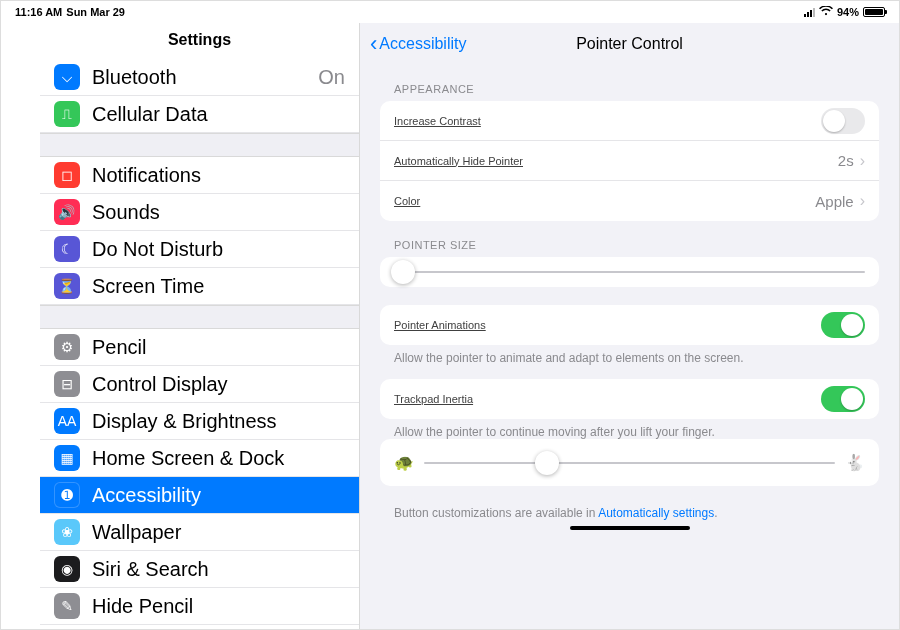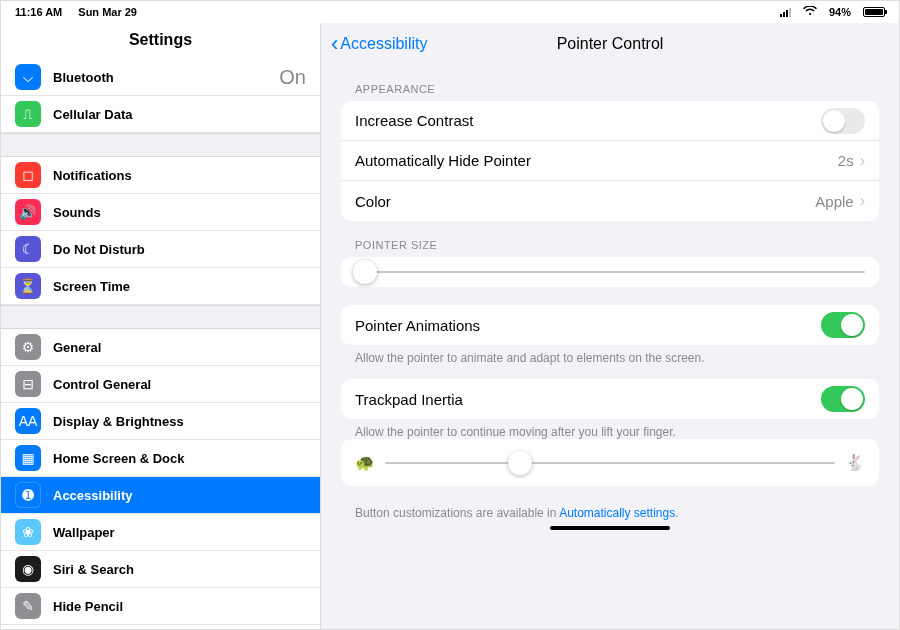--- a/index.html
+++ b/index.html
@@ -1,57 +1,57 @@
 <!DOCTYPE html>
 <html><head>
 <meta charset="utf-8">
 <style>
   * { box-sizing: border-box; margin: 0; padding: 0; font-family: -apple-system, "Helvetica Neue", Helvetica, Arial, sans-serif; }
   body { width: 900px; height: 630px; overflow: hidden; background: #fff; }
   .device { width: 900px; height: 630px; display: flex; flex-direction: column; border: 1px solid #ddd; }
   
   .statusbar { height: 22px; display: flex; align-items: center; padding: 0 14px; font-size: 11px; font-weight: 600; color: #000; }
-  .statusbar .left { display: flex; gap: 16px; }
-  .statusbar .right { margin-left: auto; display: flex; align-items: center; gap: 12px; }
+  .statusbar .left { display: flex; gap: 4px; }
+  .statusbar .right { margin-left: auto; display: flex; align-items: center; gap: 4px; }
   .sig-bars { display: flex; align-items: flex-end; gap: 1px; }
   .sig-bars span { width: 2px; background: #000; display: inline-block; }
   .sig-bars span:nth-child(1){height:3px}
   .sig-bars span:nth-child(2){height:5px}
   .sig-bars span:nth-child(3){height:7px}
   .sig-bars span:nth-child(4){height:9px; background:#bbb}
   .wifi { font-size: 11px; }
   .battery { width: 22px; height: 10px; border: 1px solid #000; border-radius: 2px; position: relative; }
   .battery::after { content:""; position:absolute; right:-3px; top:2px; width:2px; height:4px; background:#000; border-radius:0 1px 1px 0;}
   .battery .fill { position:absolute; left:1px; top:1px; bottom:1px; width: 90%; background:#000; border-radius:1px;}
   
-  .main { flex:1; display:flex; overflow:hidden; }
+  .main { flex:1; display:flex; overflow:hidden;padding-left:39px; }
   .sidebar { width: 320px; border-right:1px solid #d9d9d9; background:#fff; display:flex; flex-direction:column; }
   .sidebar-title { text-align:center; font-weight:600; font-size:16px; padding:8px 0 10px; }
   .sidebar-list { flex:1; overflow-y:auto; }
   .group-gap { height: 24px; background:#efeff4; border-top:1px solid #d9d9d9; border-bottom:1px solid #d9d9d9; }
   .row { display:flex; align-items:center; height:37px; padding:0 14px; border-bottom:1px solid #e5e5e8; background:#fff; cursor:pointer; }
   .row:last-child { border-bottom:none; }
   .row .icon { width:26px; height:26px; border-radius:6px; margin-right:12px; display:flex; align-items:center; justify-content:center; color:#fff; font-size:14px; flex-shrink:0; }
-  .row .label { font-size:13px; color:#000;font-weight:bold; }
+  .row .label { font-size:20px; color:#000; }
   .row .trail { margin-left:auto; font-size:20px; color:#8a8a8e; }
   .row.selected { background:#007aff; }
   .row.selected .label { color:#fff; }
   .row.selected .icon { box-shadow: 0 0 0 1px rgba(255,255,255,0.2) inset; }
   
   .detail { flex:1; background:#f2f2f7; display:flex; flex-direction:column; overflow:hidden; }
   .navbar { height:42px; display:flex; align-items:center; position:relative; background:#f2f2f7; }
   .back { display:flex; align-items:center; color:#007aff; font-size:16px; padding-left:10px; cursor:pointer; }
   .back .chev { font-size:22px; line-height:1; margin-right:2px; font-weight:300; }
   .navtitle { position:absolute; left:0; right:0; text-align:center; font-weight:400; font-size:16px; pointer-events:none; }
   .content { flex:1; overflow-y:auto; padding: 0 20px 20px; }
   .section-header { font-size:11px; letter-spacing:0.5px; color:#8a8a8e; text-transform:uppercase; padding: 18px 14px 6px; }
   .card { background:#fff; border-radius:10px; overflow:hidden; }
   .drow { display:flex; align-items:center; min-height:40px; padding:0 14px; border-bottom:1px solid #e5e5e8; }
   .drow:last-child { border-bottom:none; }
-  .drow .dlabel { font-size:15px; color:#000000; }
+  .drow .dlabel { font-size:11px; color:#404040;text-decoration:underline; }
   .drow .dvalue { margin-left:auto; font-size:15px; color:#8a8a8e; }
   .drow .chev-r { color:#c7c7cc; margin-left:6px; font-size:16px;}
   .toggle { margin-left:auto; width:44px; height:26px; border-radius:13px; position:relative; cursor:pointer; }
   .toggle .knob { position:absolute; width:22px; height:22px; background:#fff; border-radius:50%; top:2px; box-shadow:0 1px 2px rgba(0,0,0,0.25); transition:left .1s;}
   .toggle.off { background:#e9e9eb; }
   .toggle.off .knob { left:2px; }
   .toggle.on { background:#34c759; }
   .toggle.on .knob { left:20px; }
   .slider-card { background:#fff; border-radius:10px; padding:14px 14px; display:flex; align-items:center; gap:10px; }
   .slider { flex:1; height:2px; background:#c7c7cc; position:relative; border-radius:1px; }
@@ -135,27 +135,27 @@
             <div class="icon ic-purple">
               <span class="g">⏳</span>
             </div>
             <span class="label">Screen Time</span>
           </div>
           <div class="group-gap"></div>
           <div class="row">
             <div class="icon ic-gray">
               <span class="g">⚙</span>
             </div>
-            <span class="label">General</span>
+            <span class="label">Pencil</span>
           </div>
           <div class="row">
             <div class="icon ic-gray">
               <span class="g">⊟</span>
             </div>
-            <span class="label">Control General</span>
+            <span class="label">Control Display</span>
           </div>
           <div class="row">
             <div class="icon ic-blue">
               <span class="g">AA</span>
             </div>
             <span class="label">Display &amp; Brightness</span>
           </div>
           <div class="row">
             <div class="icon ic-blue">
               <span class="g">▦</span>

